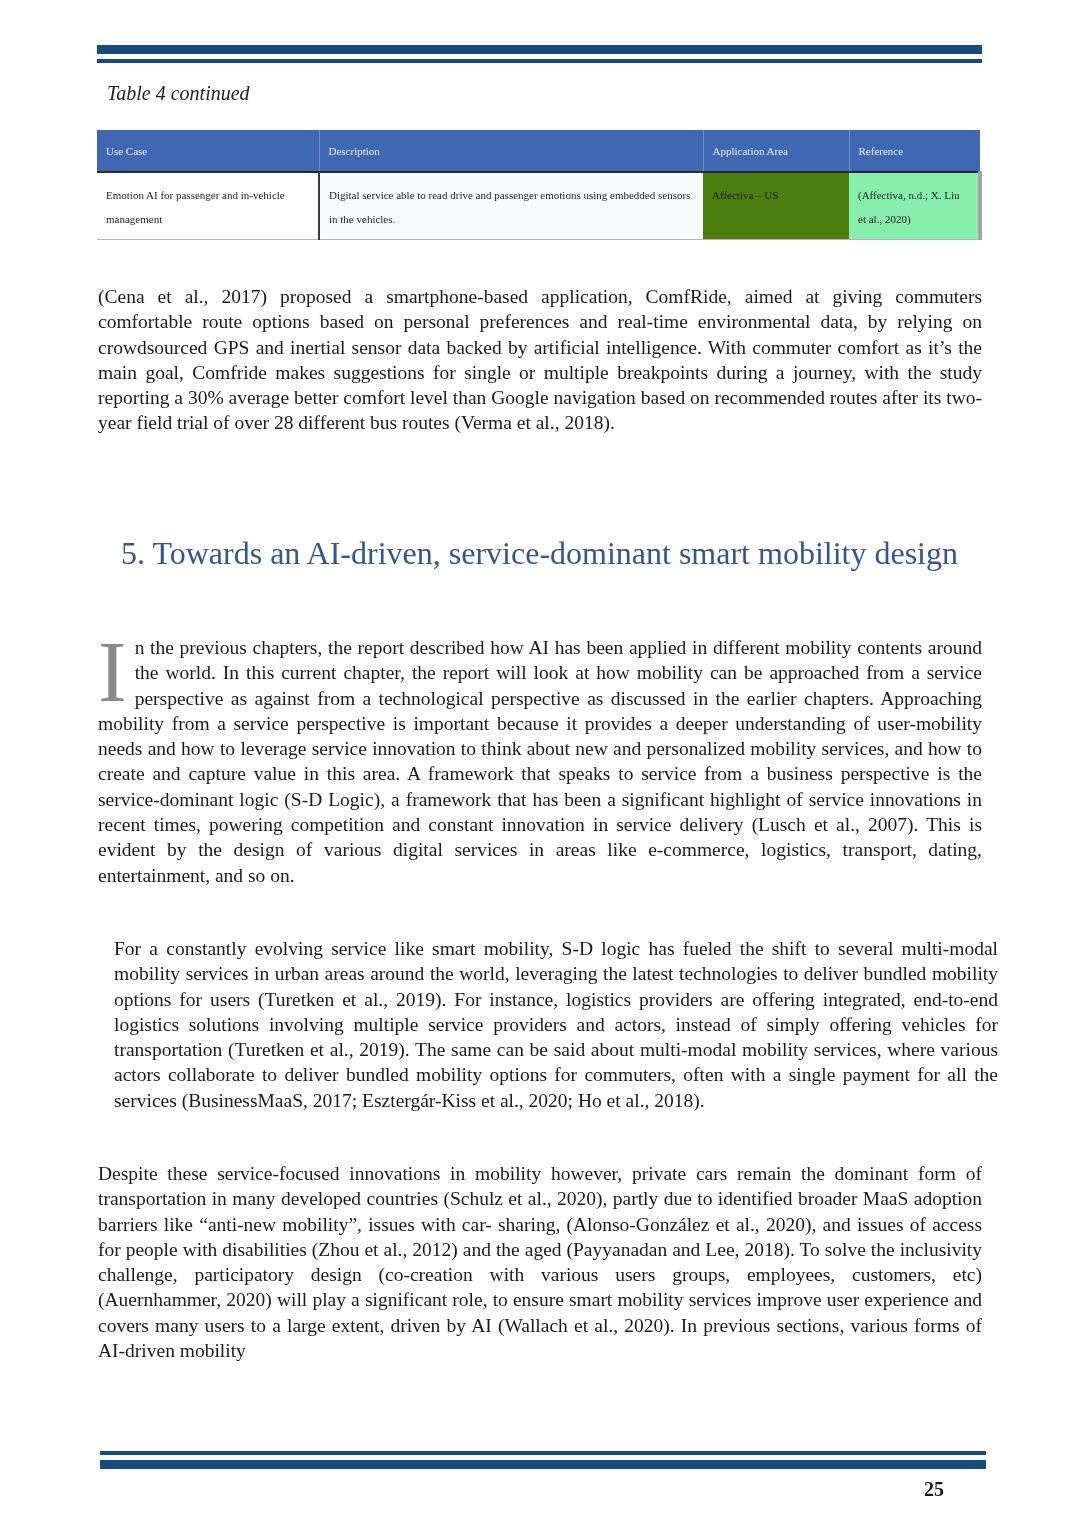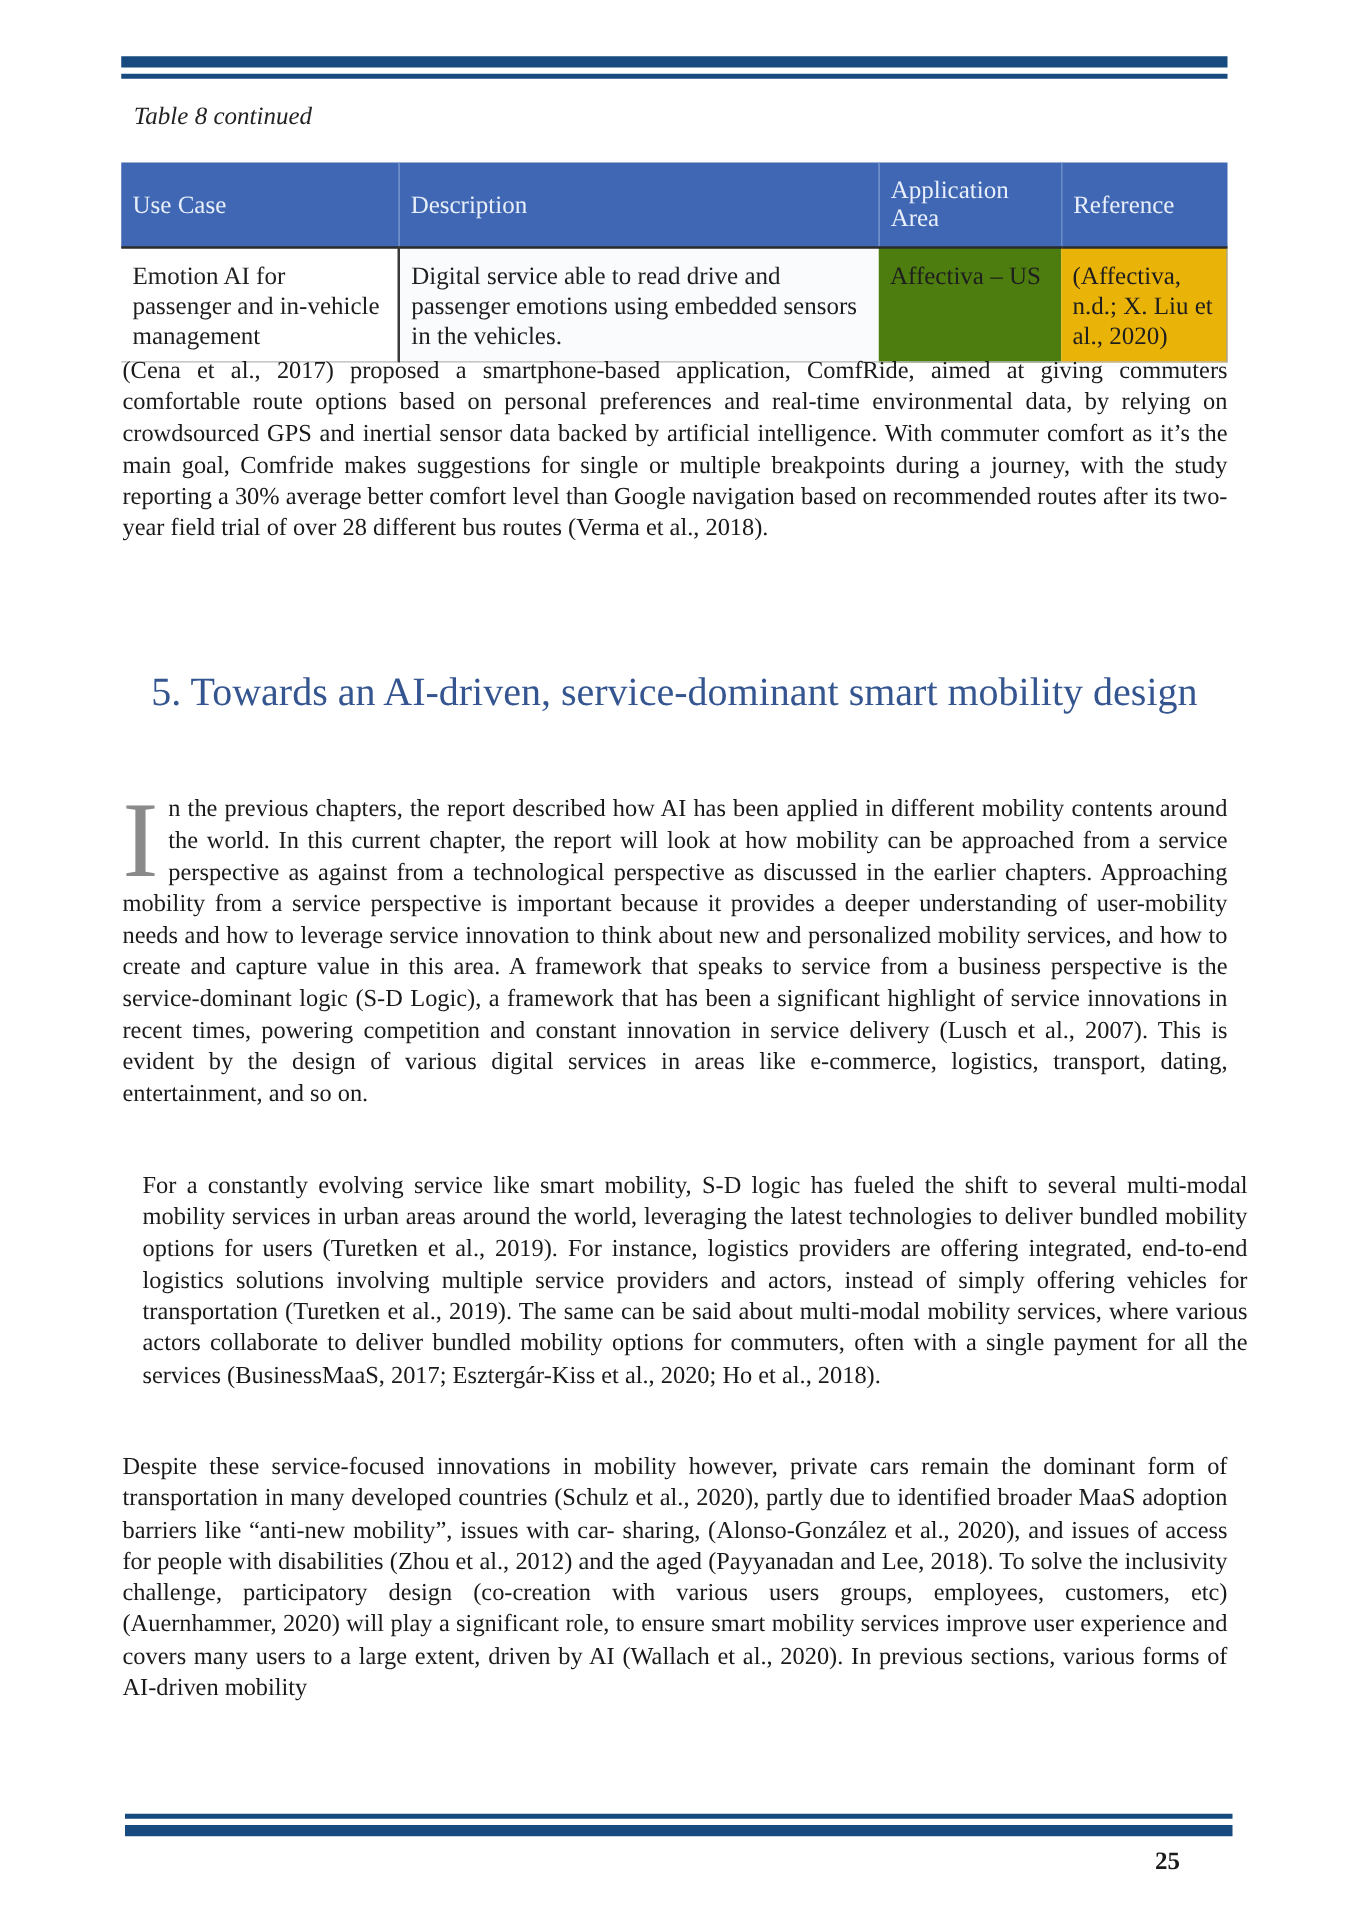--- a/index.html
+++ b/index.html
@@ -17,38 +17,38 @@
     .rule.bot2 { left: 100px; top: 1460px; width: 886px; height: 9px; }
 
     .table-caption {
       position: absolute; left: 107px; top: 82px;
       font-style: italic; font-size: 20px; color: #222;
     }
 
     table.uc {
       position: absolute; left: 97px; top: 130px; width: 885px;
       border-collapse: collapse;
-      font-size: 20px;
+      font-size: 11px;
     }
     table.uc th {
       background: #3f67b3; color: #e8eefa; font-weight: normal;
       text-align: left; padding: 11px 9px 10px 9px; height: 42px;
       border-right: 1px solid #6f8fcc;
     }
     table.uc th:last-child { border-right: none; }
     table.uc td {
       vertical-align: top; padding: 10px 9px 8px 9px;
       line-height: 24px; color: #1e1e1e;
       border-bottom: 1px solid #b8b8b8;
       border-top: 2px solid #2b2b2b;
     }
     table.uc td.c1 { border-right: 2px solid #3a3a3a; width: 222px; }
     table.uc td.c2 { width: 384px; background: #fafbfd; margin-top: 30px; }
     table.uc td.c3 { width: 146px; background: #4d7c0f; }
-    table.uc td.c4 { background: #eab308; border-right: 1px solid #a3a3a3; }
+    table.uc td.c4 { background: #86efac; border-right: 4px solid #a3a3a3; }
     table.uc th.h1 { width: 222px; }
     table.uc th.h2 { width: 384px; }
     table.uc th.h3 { width: 146px; }
 
     .para {
       position: absolute; left: 98px; width: 884px;
       font-size: 19.5px; line-height: 25.3px;
       text-align: justify; color: #1a1a1a;
     }
     #p1 { top: 284px; }
@@ -71,21 +71,21 @@
       position: absolute; left: 924px; top: 1478px;
       font-size: 20px; font-weight: bold; color: #1a1a1a;
     }
   </style>
 </head>
 <body>
 
 <div class="rule top1"></div>
 <div class="rule top2"></div>
 
-<div class="table-caption">Table 8 continued</div>
+<div class="table-caption">Table 4 continued</div>
 
 <table class="uc">
   <thead>
     <tr>
       <th class="h1">Use Case</th>
       <th class="h2">Description</th>
       <th class="h3">Application Area</th>
       <th class="h4">Reference</th>
     </tr>
   </thead>

